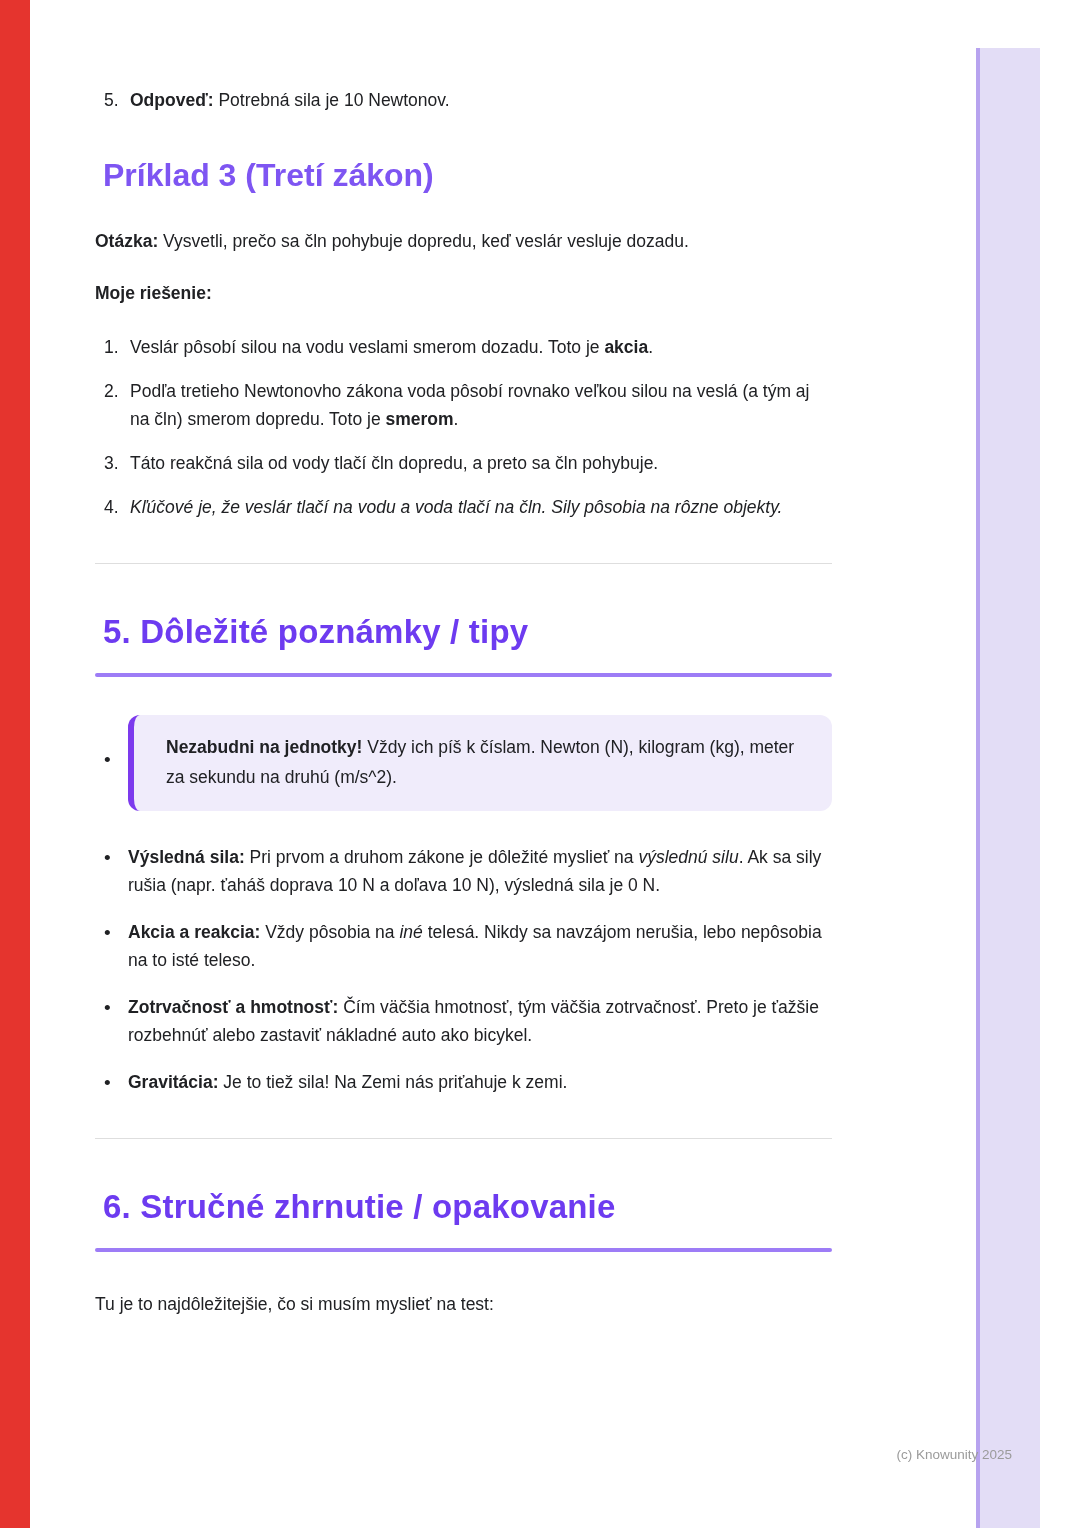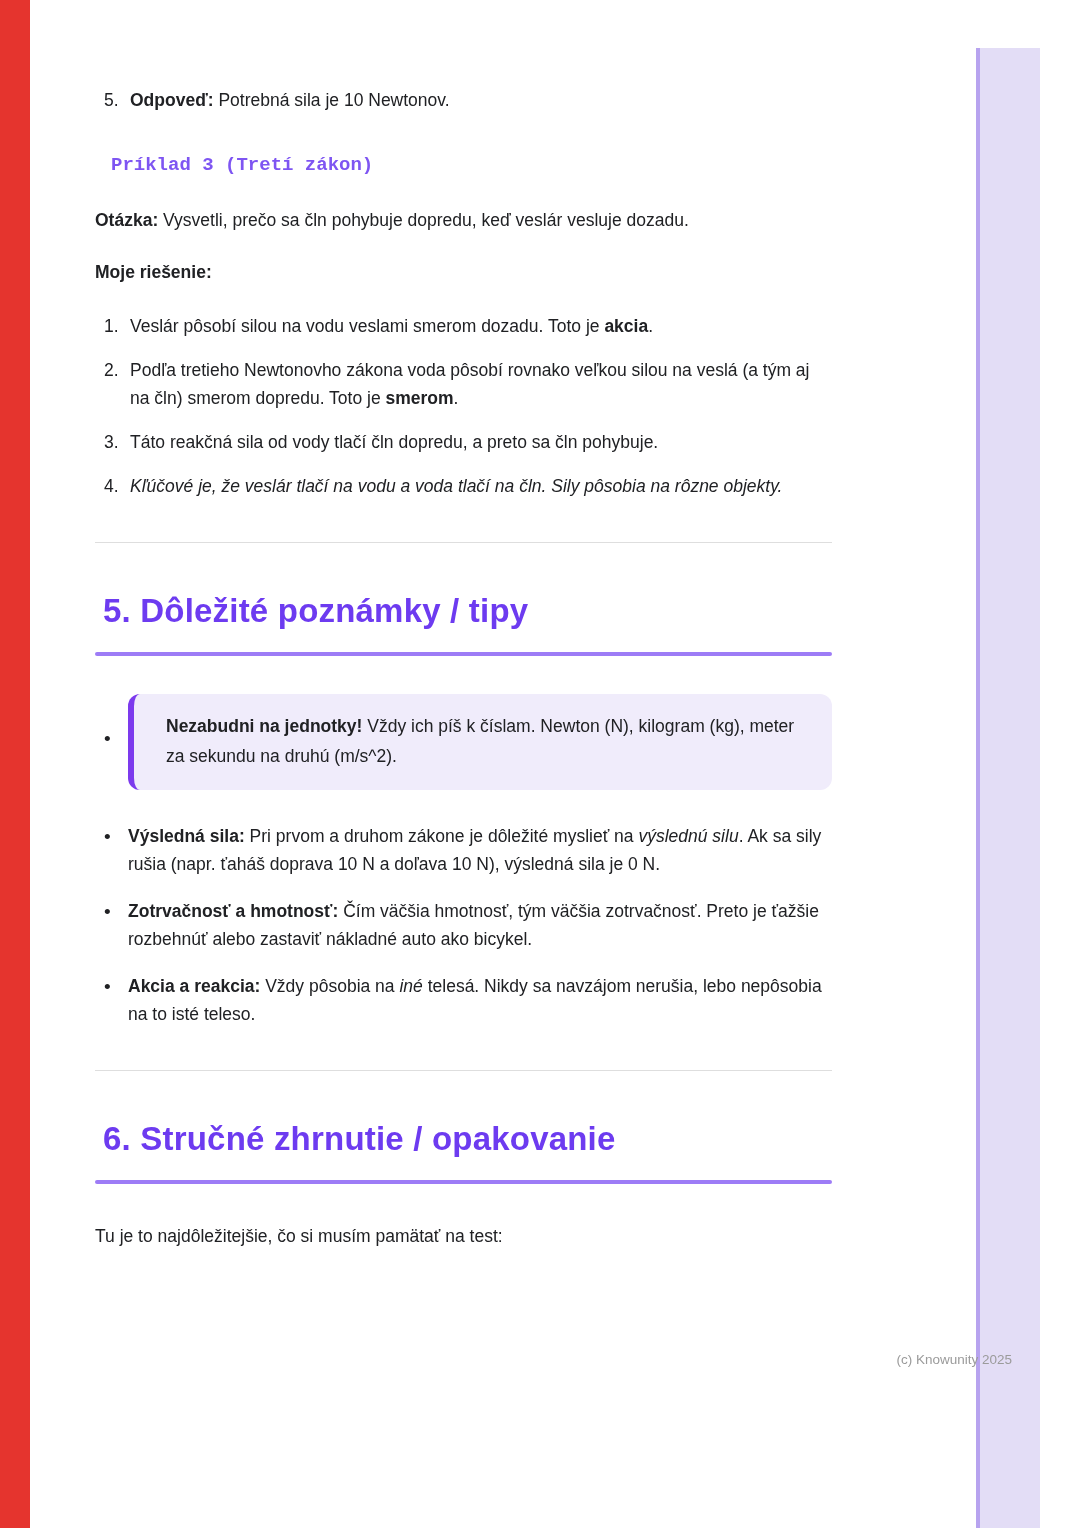--- a/index.html
+++ b/index.html
@@ -13,41 +13,41 @@
   .right-band { position:absolute; left:976px; top:48px; width:64px; height:1480px;
     background:var(--right-band,#e3ddf6); border-left:4px solid var(--right-band-line,#b7a3ef); }
   .content { position:absolute; left:95px; top:86px; width:737px; font-size:17.5px; line-height:1.6; }
 
   .num-list { list-style:none; }
   .num-item { display:flex; margin-bottom:16px; }
   .num { flex:0 0 22px; margin-left:9px; margin-right:4px; }
   .txt { flex:1; }
   .steps { margin-top:26px; }
 
-  .h3 { font-size:19px; font-weight:700; color:var(--accent-h3,#7e55f2); margin:36px 16px 26px;font-family:Liberation Mono, monospace; }
+  .h3 { font-size:32px; font-weight:700; color:var(--accent-h3,#7e55f2); margin:36px 8px 26px; }
   .para { margin-bottom:24px; }
   .divider { border:none; border-top:1px solid var(--divider,#dedede); margin:42px 0; }
   .h2 { font-size:33px; font-weight:700; color:var(--accent-h2,#6d3bf0); margin:0 8px 14px; letter-spacing:0.2px; }
   .rule { height:4px; background:var(--underline,#9d7cf6); border-radius:2px; margin-bottom:38px; }
 
   .bullet-list { list-style:none; }
   .b-item { position:relative; padding-left:33px; margin-bottom:19px; }
   .b-item::before { content:"•"; position:absolute; left:9px; top:0; font-size:19px; color:var(--text,#202124); }
 
   .callout-wrap { margin-bottom:32px; }
   .callout-wrap .b-item::before { top:30px; }
   .callout { background:var(--callout-bg,#f0ecfb); border-left:6px solid var(--callout-border,#7c3aed);
     border-radius:12px; padding:17px 24px 19px 32px; }
   .callout-text { line-height:1.72; }
 
   .circle-list { list-style:none; margin-top:12px; margin-left:24px; }
   .c-item { position:relative; padding-left:33px; }
   .c-item::before { content:"○"; position:absolute; left:6px; top:2px; font-size:13px; color:var(--text,#202124); }
 
-  .footer { position:absolute; top:1352px; right:68px; font-size:13.5px; color:var(--footer-text,#9b9b9b); z-index:2; }
+  .footer { position:absolute; top:1447px; right:68px; font-size:13.5px; color:var(--footer-text,#9b9b9b); z-index:2; }
 
   .b { font-weight:700; }
   .i { font-style:italic;text-align:right; }
 </style>
 </head>
 <body>
 
 <div class="page">
   <div class="left-stripe"></div>
   <div class="right-band"></div>
@@ -96,31 +96,34 @@
           <p class="callout-text"><span class="b">Nezabudni na jednotky!</span><span> Vždy ich píš k číslam. Newton (N), kilogram (kg), meter za sekundu na druhú (m/s^2).</span></p>
         </div>
       </li>
     </ul>
 
     <ul class="bullet-list">
       <li class="b-item">
         <span class="txt"><span class="b">Výsledná sila:</span><span> Pri prvom a druhom zákone je dôležité myslieť na </span><span class="i">výslednú silu</span><span>. Ak sa sily rušia (napr. ťaháš doprava 10 N a doľava 10 N), výsledná sila je 0 N.</span></span>
       </li>
       <li class="b-item">
+        <span class="txt"><span class="b">Akcia a reakcia:</span><span> Vždy pôsobia na </span><span class="i">iné</span><span> telesá. Nikdy sa navzájom nerušia, lebo nepôsobia na to isté teleso.</span></span>
+      </li>
+      <li class="b-item">
         <span class="txt"><span class="b">Zotrvačnosť a hmotnosť:</span><span> Čím väčšia hmotnosť, tým väčšia zotrvačnosť. Preto je ťažšie rozbehnúť alebo zastaviť nákladné auto ako bicykel.</span></span>
       </li>
       <li class="b-item">
-        <span class="txt"><span class="b">Akcia a reakcia:</span><span> Vždy pôsobia na </span><span class="i">iné</span><span> telesá. Nikdy sa navzájom nerušia, lebo nepôsobia na to isté teleso.</span></span>
+        <span class="txt"><span class="b">Gravitácia:</span><span> Je to tiež sila! Na Zemi nás priťahuje k zemi.</span></span>
       </li>
     </ul>
 
     <hr class="divider">
 
     <h2 class="h2">6. Stručné zhrnutie / opakovanie</h2>
     <div class="rule"></div>
 
-    <p class="para"><span>Tu je to najdôležitejšie, čo si musím pamätať na test:</span></p>
+    <p class="para"><span>Tu je to najdôležitejšie, čo si musím myslieť na test:</span></p>
 
 
   </main>
 
   <div class="footer">(c) Knowunity 2025</div>
 </div>
 
 </body></html>

